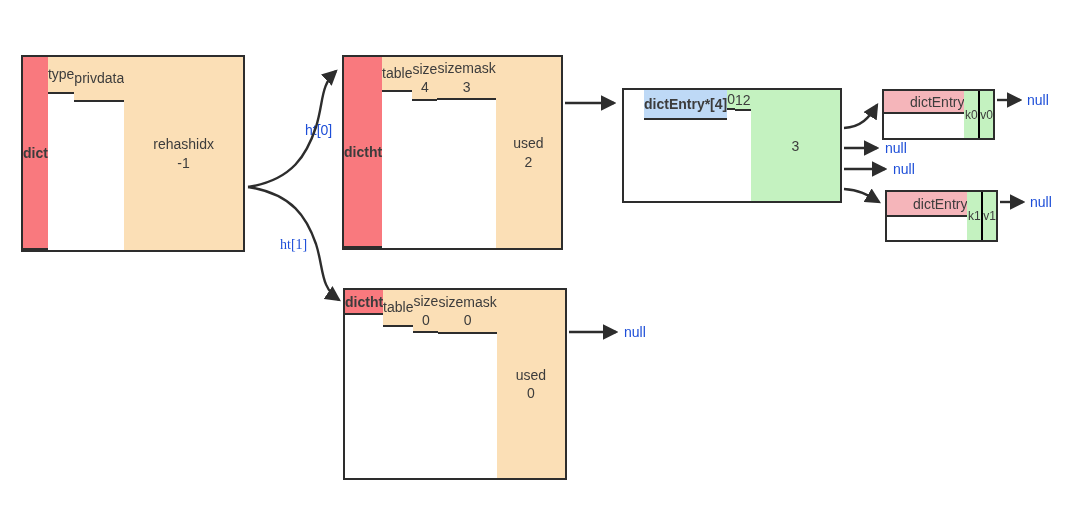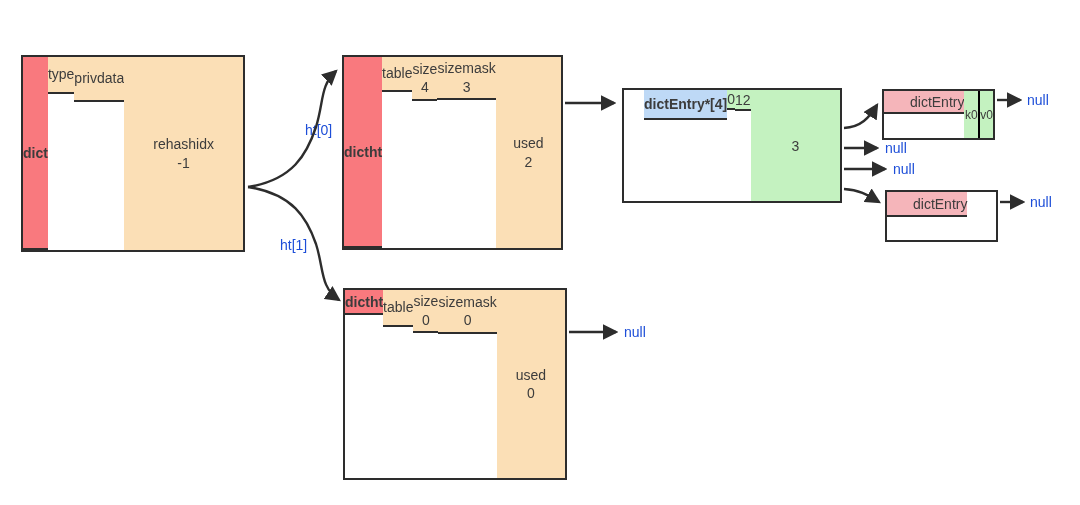--- a/index.html
+++ b/index.html
@@ -116,20 +116,28 @@
       <div class="cell">
           <span>v0</span>
         </div>
     </div>
   </div>
 
   <div class="box" style="left:885px; top:190px; width:113px; height:52px;">
     <div class="hdr pink entry-hdr" style="height:25px;">
         <span>dictEntry</span>
       </div>
+    <div class="cells">
+      <div class="cell">
+          <span>k1</span>
+        </div>
+      <div class="cell">
+          <span>v1</span>
+        </div>
+    </div>
   </div>
 
   <div class="box" style="left:343px; top:288px; width:224px; height:192px;">
     <div class="hdr red" style="height:25px;">
         <span>dictht</span>
       </div>
     <div class="row cream" style="height:37px;">
         <span>table</span>
       </div>
     <div class="row cream" style="height:43px;">
@@ -140,21 +148,21 @@
       <span>sizemask</span>
       <span>0</span>
     </div>
     <div class="row cream">
       <span>used</span>
       <span>0</span>
     </div>
   </div>
 
   <div class="lbl" style="left:273px; top:121px;margin-left:32px;">ht[0]</div>
-  <div class="lbl" style="left:280px; top:236px;">ht[1]</div>
+  <div class="lbl" style="left:280px; top:236px;font-family:Liberation Serif, serif;">ht[1]</div>
   <div class="lbl" style="left:1027px; top:91px;">null</div>
   <div class="lbl" style="left:885px; top:139px;">null</div>
   <div class="lbl" style="left:893px; top:160px;">null</div>
   <div class="lbl" style="left:1030px; top:193px;">null</div>
   <div class="lbl" style="left:624px; top:323px;">null</div>
 
   <svg class="arrows" width="1080" height="505" viewBox="0 0 1080 505">
     <defs>
       <marker id="ah" viewBox="0 0 10 10" refX="8.5" refY="5" markerWidth="6.5" markerHeight="6.5" orient="auto-start-reverse">
         <path d="M0,0 L10,5 L0,10 z" fill="#2d2d2d"></path>

